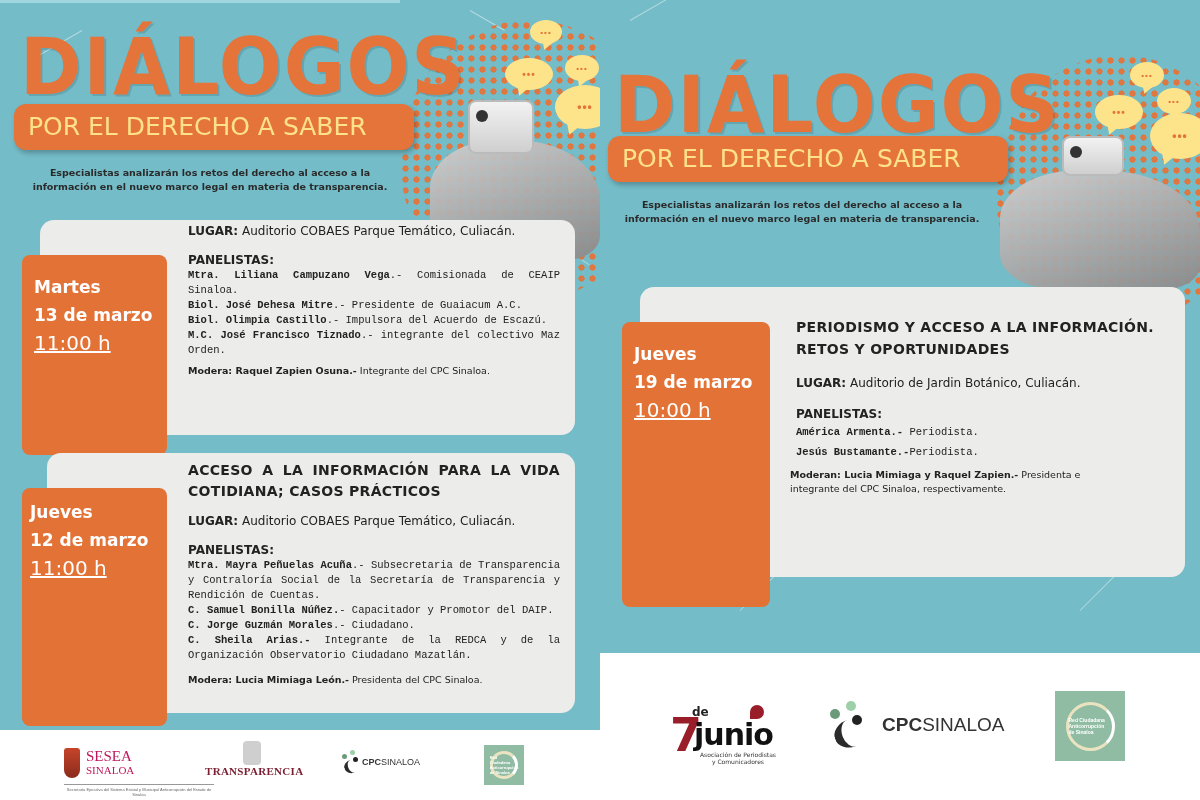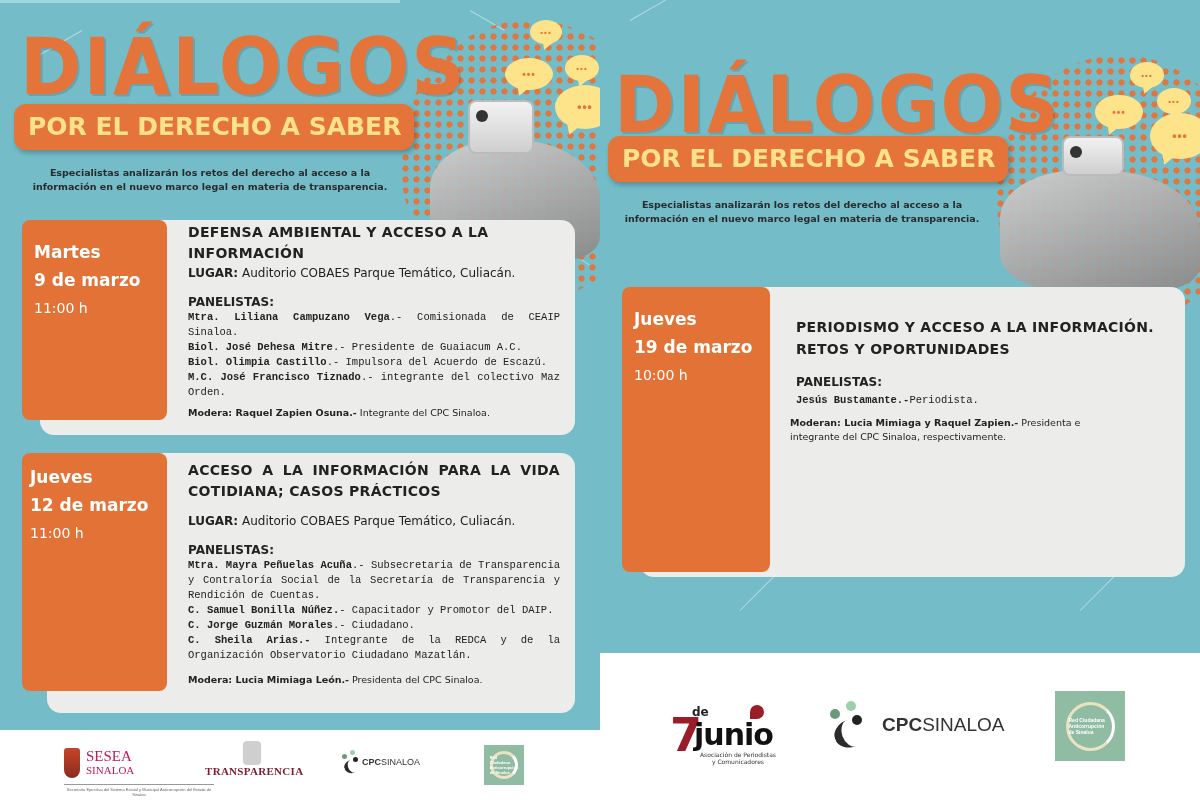--- a/index.html
+++ b/index.html
@@ -16,21 +16,21 @@
   .bg .topstrip { position: absolute; left: 0; top: 0; width: 400px; height: 3px; background: #9fd6e0; }
   .scratch { position: absolute; height: 1px; background: rgba(255,255,255,0.45); transform-origin: left center; }
 
   .title { position: absolute; font-family: "DejaVu Sans", sans-serif; font-weight: bold; color: #e4743a;
            font-size: 74px; letter-spacing: 2px; line-height: 1; transform: scaleY(1.05);
            text-shadow: 2px 2px 0 rgba(0,0,0,0.12); }
   .poster.left .title { left: 20px; top: 30px; }
   .poster.right .title { left: 14px; top: 68px; }
 
   .subtitle-pill { position: absolute; background: #e4743a; border-radius: 12px; color: #fde28a;
-                   font-family: "DejaVu Sans", sans-serif; font-weight: bold; font-size: 25px;
+                   font-family: "DejaVu Sans", sans-serif; font-weight: normal; font-size: 25px;
                    padding: 0 14px; height: 46px; line-height: 46px; box-shadow: 2px 3px 5px rgba(0,0,0,0.25); white-space: nowrap; }
   .poster.left .subtitle-pill { left: 14px; top: 104px; width: 400px; }
   .poster.right .subtitle-pill { left: 8px; top: 136px; width: 400px; }
 
   .intro { position: absolute; text-align: center; color: #2a2a2a; font-family: "DejaVu Sans", sans-serif;
            font-weight: bold; font-size: 9.5px; line-height: 14px; }
   .poster.left .intro { left: 20px; top: 166px; width: 380px; }
   .poster.right .intro { left: 12px; top: 198px; width: 380px; }
 
   
@@ -42,24 +42,24 @@
   .bubble { position: absolute; background: #fde48a; border-radius: 50%; display: flex; align-items: center; justify-content: center;
             color: #e4743a; font-weight: bold; letter-spacing: 1px; }
   .bubble::after { content: ""; position: absolute; left: 10px; bottom: -6px; width: 0; height: 0;
                    border-left: 6px solid transparent; border-right: 6px solid transparent; border-top: 10px solid #fde48a; transform: rotate(20deg); }
   .phone { position: absolute; background: linear-gradient(180deg,#f2f2f2,#cfcfcf); border-radius: 8px; border: 2px solid #bbb; }
   .phone .cam { position: absolute; left: 6px; top: 8px; width: 12px; height: 12px; border-radius: 50%; background: #333; }
   .hands { position: absolute; background: linear-gradient(160deg,#cfcfcf,#8a8a8a); border-radius: 40% 50% 20% 30%; opacity: 0.95; }
 
   
   .card { position: absolute; background: #ececea; border-radius: 14px; }
-  .datebox { position: absolute; background: #e27236; border-radius: 8px; color: #ffffff; }
+  .datebox { position: absolute; background: #e27236; border-radius: 8px; color: #ffffff; margin-top: 35px; }
   .datebox .day { font-family: "DejaVu Sans", sans-serif; font-weight: bold; font-size: 17px; display: block; line-height: 28px; }
   .datebox .date { font-family: "DejaVu Sans", sans-serif; font-weight: bold; font-size: 17px; display: block; line-height: 28px; }
-  .datebox .time { font-family: "DejaVu Sans", sans-serif; font-size: 14px; display: block; line-height: 28px; }
+  .datebox .time { font-family: "DejaVu Sans", sans-serif; font-size: 20px; display: block; line-height: 28px; text-decoration: underline; }
   .content { position: absolute; color: #222; font-family: "DejaVu Sans", sans-serif; }
   .content .ev-title { font-weight: bold; font-size: 14px; line-height: 21px; letter-spacing: 0.3px; }
   .content .place { font-size: 12px; line-height: 18px; }
   .content .place b { font-weight: bold; }
   .content .panel-h { font-weight: bold; font-size: 12px; line-height: 16px; margin-top: 12px; }
   .content .pl { font-size: 10.5px; line-height: 15px; text-align: justify; font-family: Liberation Mono, monospace; }
   .content .pl b { font-weight: bold; }
   .content .mod { font-size: 9.5px; line-height: 14px; margin-top: 6px; }
   .content .mod b { font-weight: bold; text-align: right; }
 
@@ -124,25 +124,24 @@
   <div class="title">DIÁLOGOS</div>
   <div class="subtitle-pill">POR EL DERECHO A SABER</div>
   <div class="intro">
     <div>Especialistas analizarán los retos del derecho al acceso a la</div>
     <div>información en el nuevo marco legal en materia de transparencia.</div>
   </div>
 
   <div class="card" style="left:40px;top:220px;width:535px;height:215px"></div>
   <div class="datebox" style="left:22px;top:220px;width:145px;height:200px;padding:18px 12px">
     <span class="day">Martes</span>
-    <span class="date">9 de marzo</span>
+    <span class="date">13 de marzo</span>
     <span class="time">11:00 h</span>
   </div>
   <div class="content" style="left:188px;top:222px;width:372px">
-    <div class="ev-title">DEFENSA AMBIENTAL Y ACCESO A LA INFORMACIÓN</div>
     <div class="place"><b>LUGAR:</b> <span>Auditorio COBAES Parque Temático, Culiacán.</span></div>
     <div class="panel-h">PANELISTAS:</div>
     <div class="pl"><b>Mtra. Liliana Campuzano Vega</b><span>.- Comisionada de CEAIP Sinaloa.</span></div>
     <div class="pl"><b>Biol. José Dehesa Mitre</b><span>.- Presidente de Guaiacum A.C.</span></div>
     <div class="pl"><b>Biol. Olimpia Castillo</b><span>.- Impulsora del Acuerdo de Escazú.</span></div>
     <div class="pl"><b>M.C. José Francisco Tiznado</b><span>.- integrante del colectivo Maz Orden.</span></div>
     <div class="mod"><b>Modera: Raquel Zapien Osuna.-</b><span> Integrante del CPC Sinaloa.</span></div>
   </div>
 
   <div class="card" style="left:47px;top:453px;width:528px;height:260px"></div>
@@ -225,21 +224,23 @@
   </div>
 
   <div class="card" style="left:40px;top:287px;width:545px;height:290px"></div>
   <div class="datebox" style="left:22px;top:287px;width:148px;height:285px;padding:18px 12px">
     <span class="day">Jueves</span>
     <span class="date">19 de marzo</span>
     <span class="time">10:00 h</span>
   </div>
   <div class="content" style="left:196px;top:316px;width:372px">
     <div class="ev-title" style="line-height:22px">PERIODISMO Y ACCESO A LA INFORMACIÓN. RETOS Y OPORTUNIDADES</div>
+    <div class="place" style="margin-top:14px"><b>LUGAR:</b> <span>Auditorio de Jardin Botánico, Culiacán.</span></div>
     <div class="panel-h" style="margin-top:14px">PANELISTAS:</div>
+    <div class="pl" style="line-height:20px"><b>América Armenta.-</b><span> Periodista.</span></div>
     <div class="pl" style="line-height:20px"><b>Jesús Bustamante.-</b><span>Periodista.</span></div>
     <div class="mod" style="margin-left:-6px;width:300px"><b>Moderan: Lucia Mimiaga y Raquel Zapien.-</b><span> Presidenta e integrante del CPC Sinaloa, respectivamente.</span></div>
   </div>
 
   <div class="logos">
     <div class="logo junio" style="left:70px;top:52px;width:110px;height:60px">
       <span class="seven">7</span>
       <span class="de">de</span>
       <span class="word">junio</span>
       <span class="bubble2"></span>

